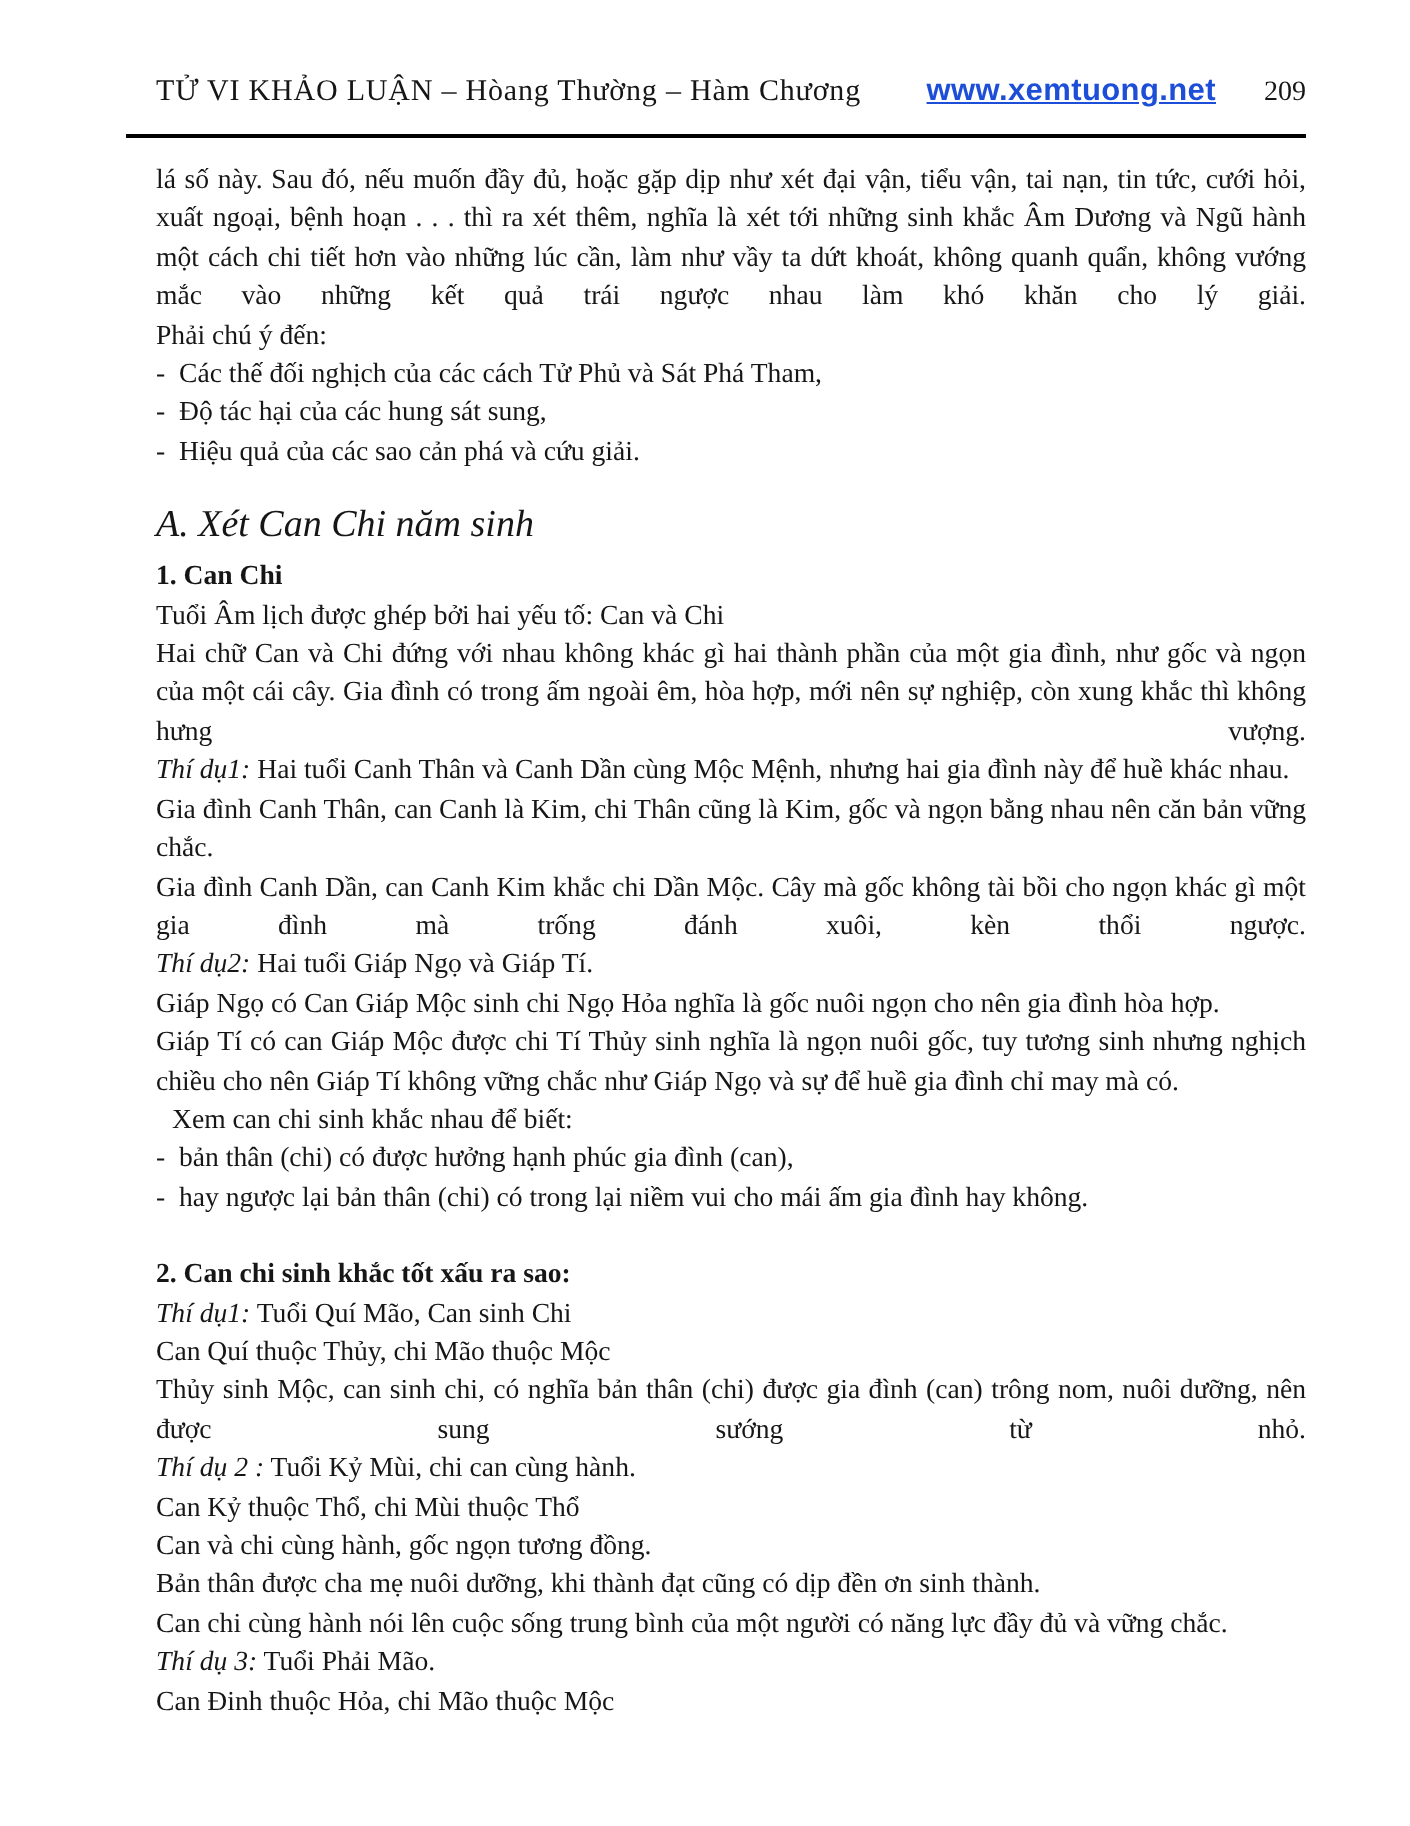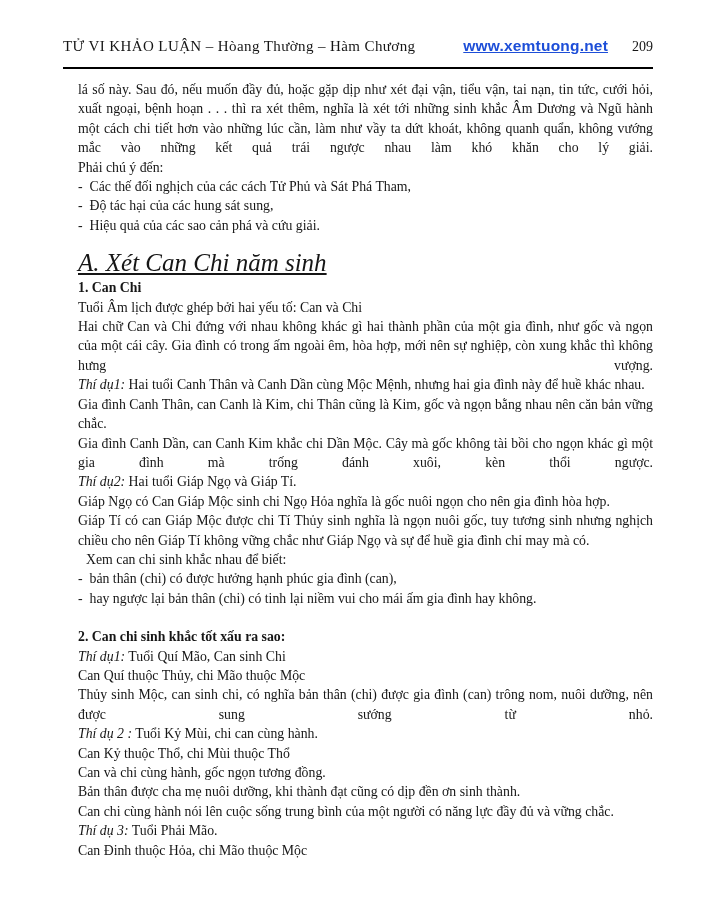--- a/index.html
+++ b/index.html
@@ -10,20 +10,21 @@
     font-family: "Liberation Serif", serif;
     color: #161616;
   }
   .page { padding: 0 52px 0 63px; }
 
   
   .header {
     display: flex;
     align-items: baseline;
     padding-top: 37px;
+    margin-left: 15px;
   }
   .h-title {
     font-size: 15px;
     letter-spacing: 0.4px;
     white-space: nowrap;
   }
   .h-spacer { flex: 1; }
   .h-link {
     font-family: "Liberation Sans", sans-serif;
     font-weight: 700;
@@ -54,26 +55,25 @@
   }
   .bodytext p { margin: 0; }
   .stretch { text-align-last: justify; }
   .li { white-space: pre-wrap; }
   .indent1 { padding-left: 8px; }
   .gap { height: 19px; }
 
   .h-a {
     margin: 0;
     padding: 16px 0 3px 0;
-    font-size: 25px;
+    font-size: 19px;
     font-style: italic;
     font-weight: normal;
     line-height: 24px;
     text-align: left;
-    text-decoration: underline;
   }
   .h-bold { font-weight: bold; }
   .ital { font-style: italic; }
 </style>
 </head>
 <body>
 
 <div class="page">
 
   <div class="header">
@@ -104,21 +104,21 @@
     <p class="stretch">Gia đình Canh Thân, can Canh là Kim, chi Thân cũng là Kim, gốc và ngọn bằng nhau nên căn bản vững chắc.</p>
     <p class="stretch">Gia đình Canh Dần, can Canh Kim khắc chi Dần Mộc. Cây mà gốc không tài bồi cho ngọn khác gì một gia đình mà trống đánh xuôi, kèn thổi ngược.</p>
 
     <p><span class="ital">Thí dụ2:</span> <span>Hai tuổi Giáp Ngọ và Giáp Tí.</span></p>
 
     <p>Giáp Ngọ có Can Giáp Mộc sinh chi Ngọ Hỏa nghĩa là gốc nuôi ngọn cho nên gia đình hòa hợp.</p>
     <p>Giáp Tí có can Giáp Mộc được chi Tí Thủy sinh nghĩa là ngọn nuôi gốc, tuy tương sinh nhưng nghịch chiều cho nên Giáp Tí không vững chắc như Giáp Ngọ và sự để huề gia đình chỉ may mà có.</p>
     <p class="indent1">Xem can chi sinh khắc nhau để biết:</p>
 
     <p class="li">-  bản thân (chi) có được hưởng hạnh phúc gia đình (can),</p>
-    <p class="li">-  hay ngược lại bản thân (chi) có tinh lại niềm vui cho mái ấm gia đình hay không.</p>
+    <p class="li">-  hay ngược lại bản thân (chi) có trong lại niềm vui cho mái ấm gia đình hay không.</p>
 
     <div class="gap"></div>
 
     <p class="h-bold">2. Can chi sinh khắc tốt xấu ra sao:</p>
 
     <p><span class="ital">Thí dụ1:</span> <span>Tuổi Quí Mão, Can sinh Chi</span></p>
     <p>Can Quí thuộc Thủy, chi Mão thuộc Mộc</p>
     <p class="stretch">Thủy sinh Mộc, can sinh chi, có nghĩa bản thân (chi) được gia đình (can) trông nom, nuôi dưỡng, nên được sung sướng từ nhỏ.</p>
 
     <p><span class="ital">Thí dụ 2 :</span> <span>Tuổi Kỷ Mùi, chi can cùng hành.</span></p>

